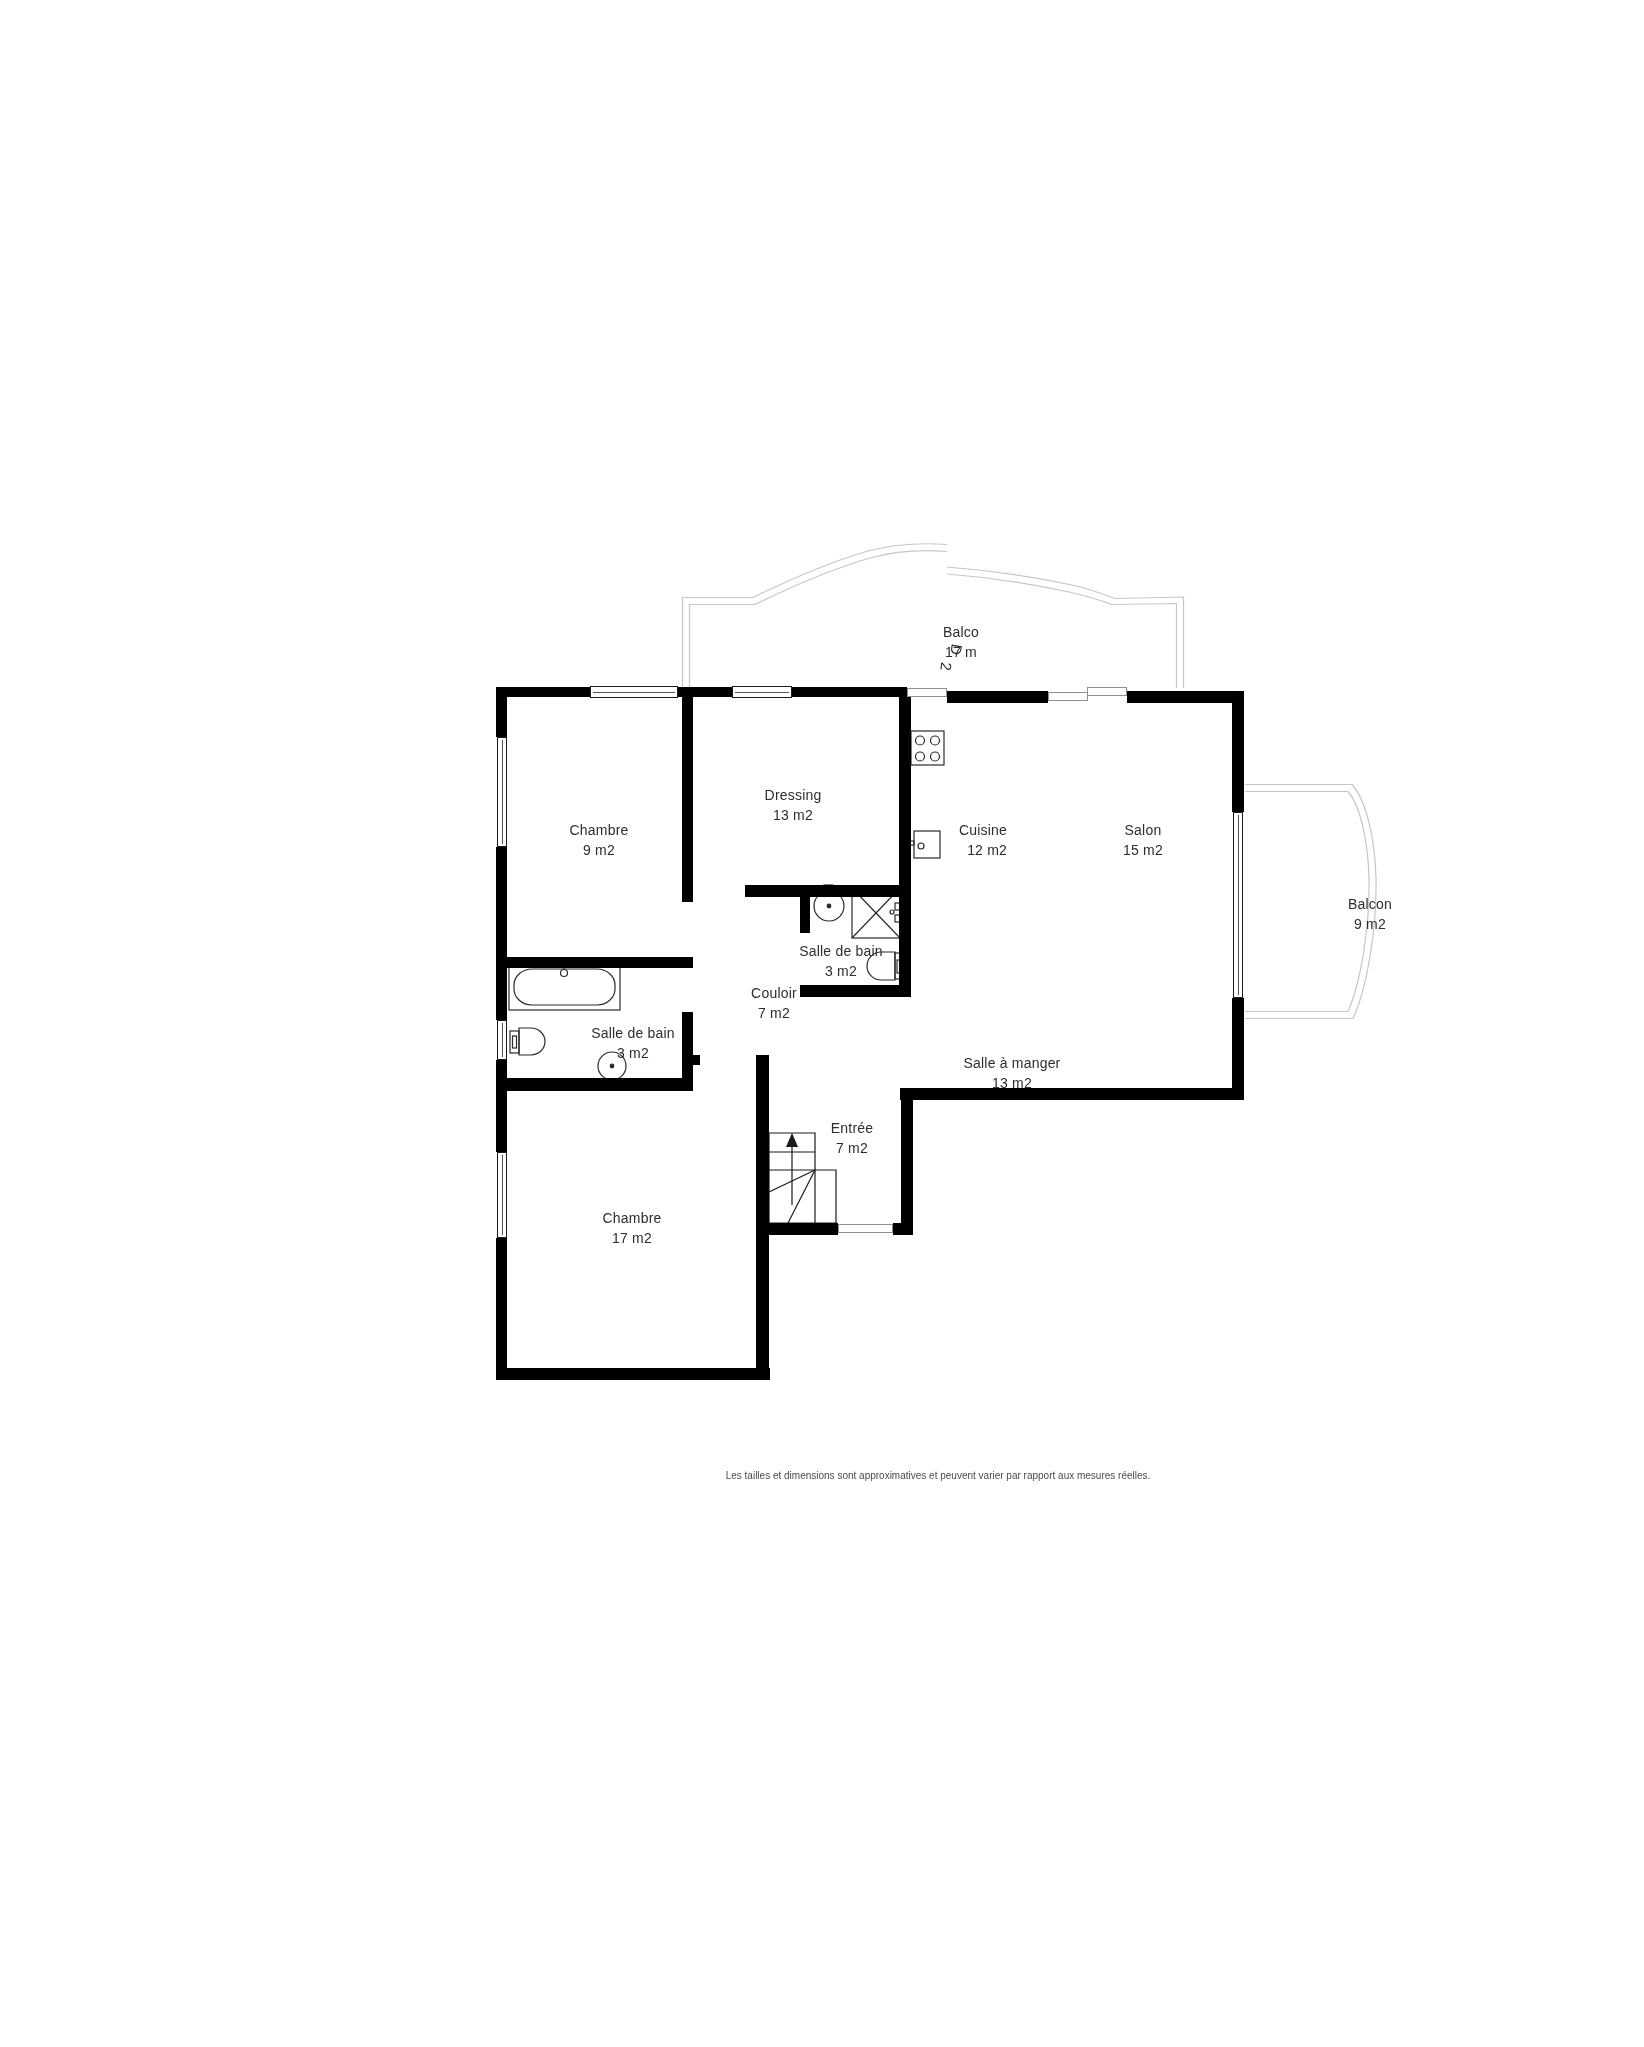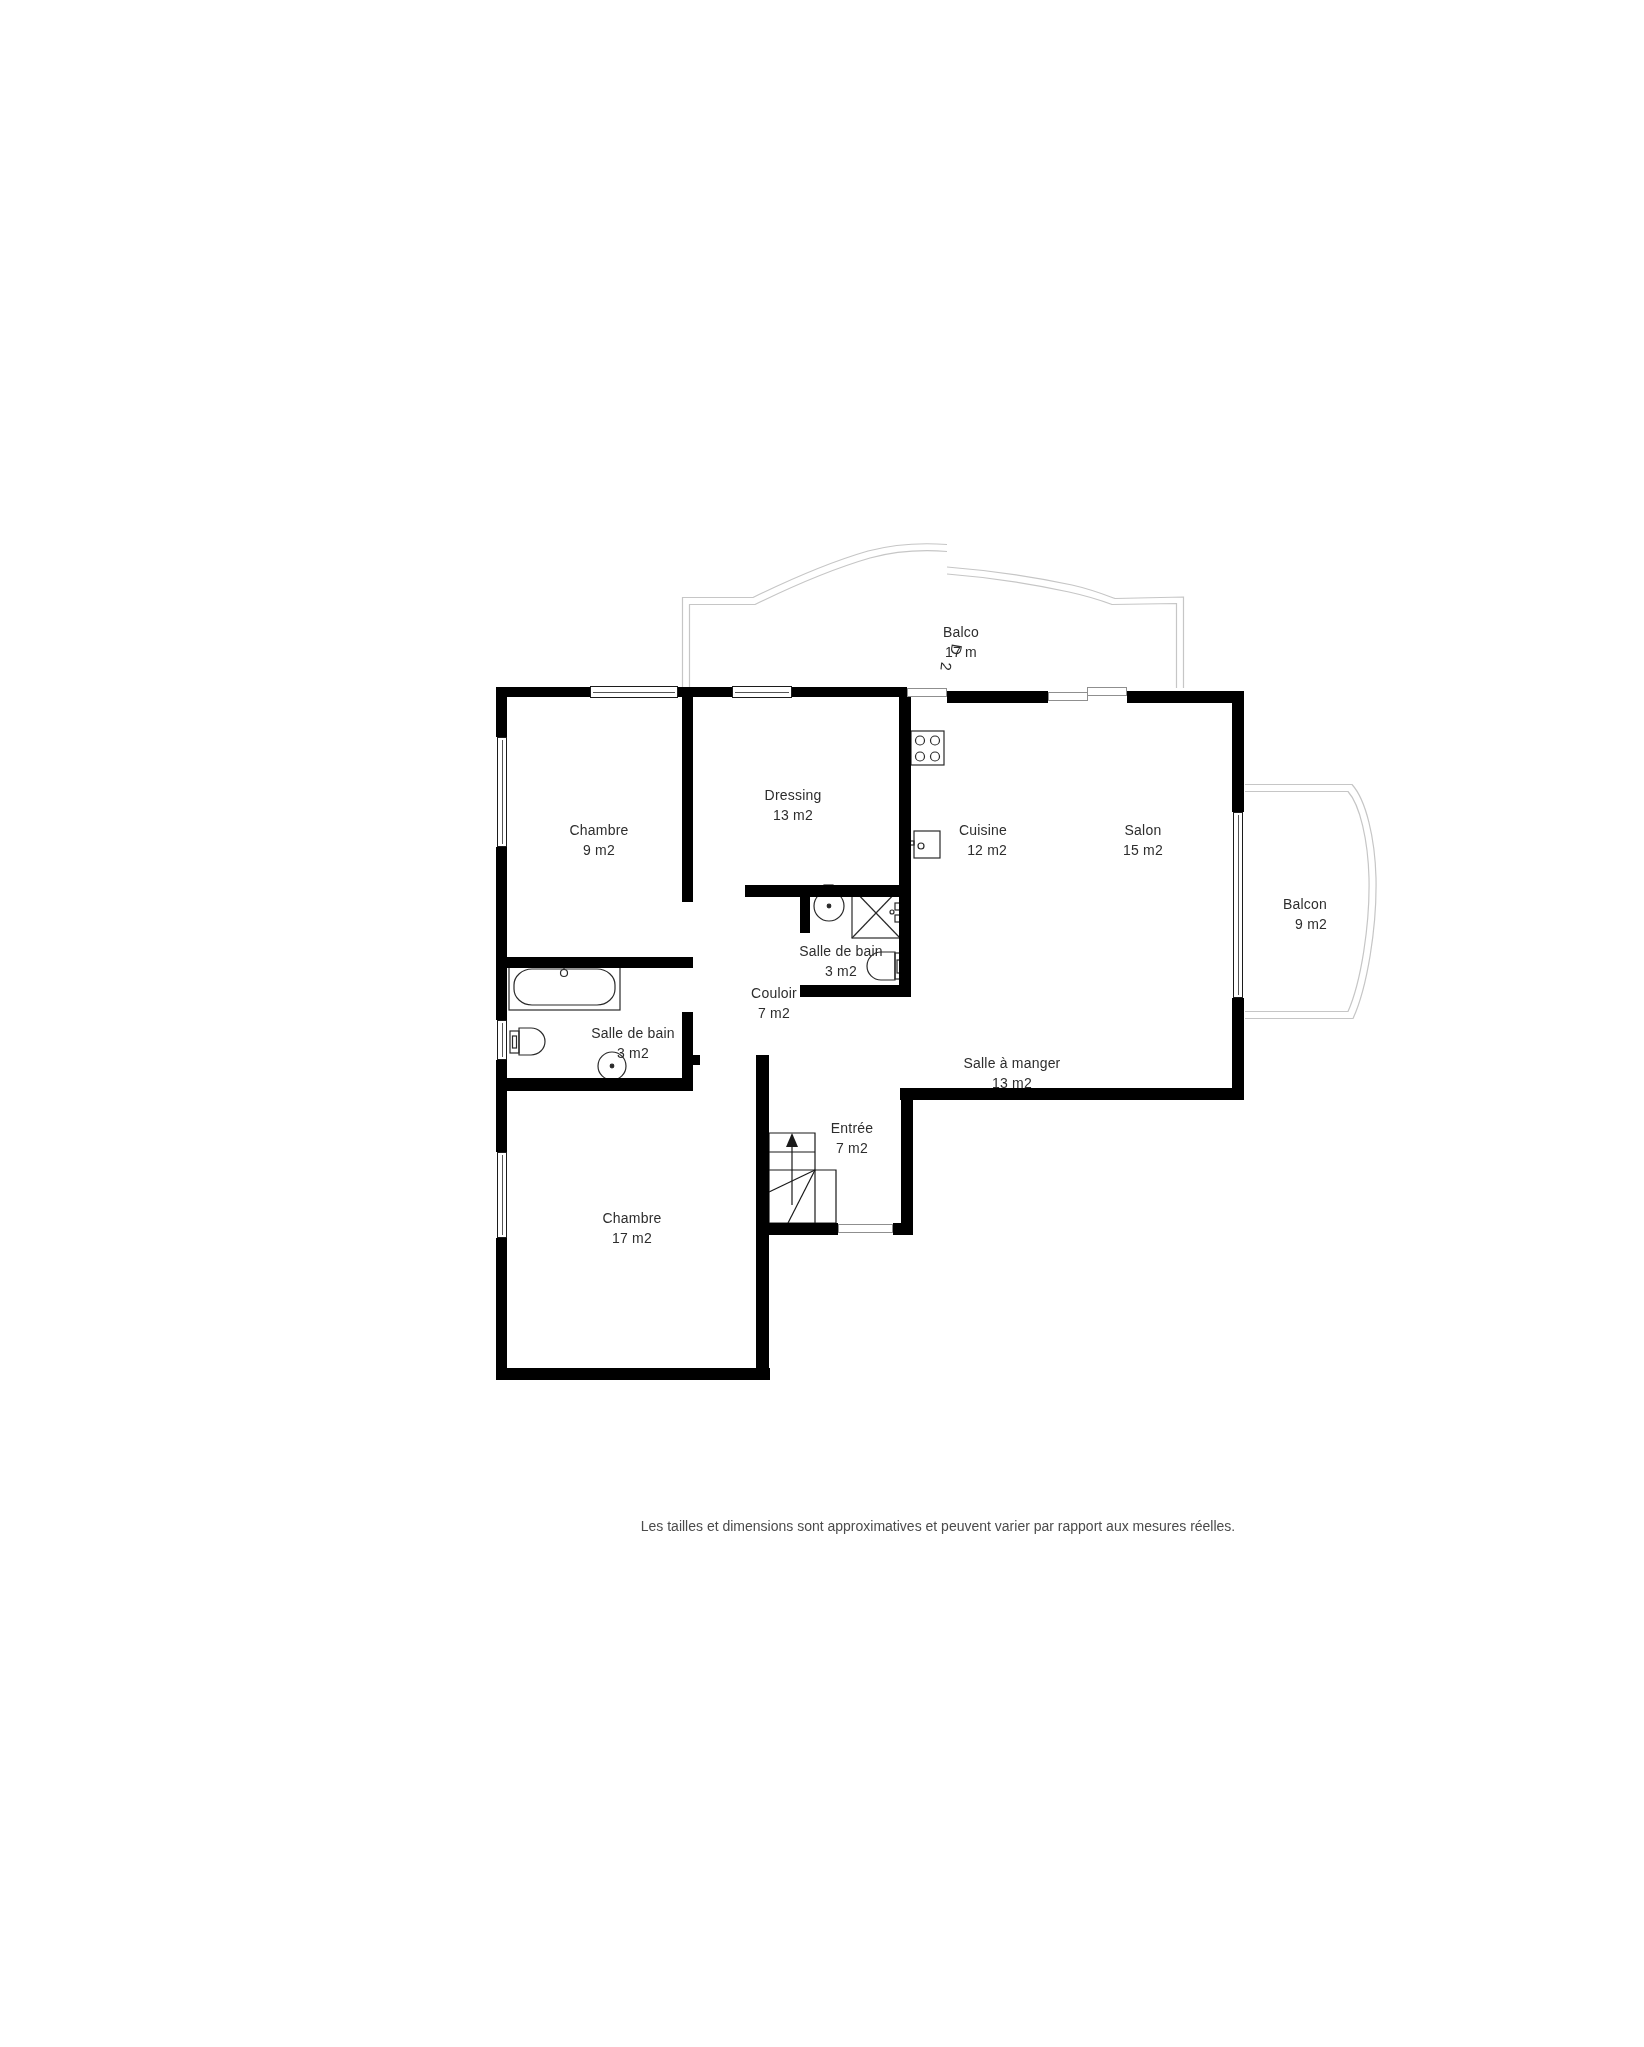--- a/index.html
+++ b/index.html
@@ -15,21 +15,21 @@
   .doorleaf{position:absolute;background:#fff;border:1px solid #8f8f8f;box-sizing:border-box;}
   .plansvg{position:absolute;left:0;top:0;}
   .room-label{
     position:absolute;transform:translateX(-50%);text-align:center;
     color:#2d2d2d;font-size:14px;line-height:20px;white-space:nowrap;letter-spacing:.2px;
   }
   .glitch{position:absolute;color:#2d2d2d;font-size:15px;font-weight:500;}
   .glitch-d{transform:rotate(100deg);}
   .glitch-2{transform:rotate(96deg);}
   .footer-note{
-    position:absolute;transform:translateX(-50%);color:#4b4b4b;font-size:14px;white-space:nowrap;margin-top:48px;
+    position:absolute;transform:translateX(-50%);color:#4b4b4b;font-size:10px;white-space:nowrap;
   }
 </style>
 </head>
 <body>
 
 <div id="canvas">
 
   <svg class="plansvg" width="1644" height="2047" viewBox="0 0 1644 2047">
 
     <g stroke="#c6c6c6" stroke-width="1.2" fill="none">
@@ -185,21 +185,21 @@
   <div class="room-label" style="left:983px;top:820px;text-align:right;">
     <div>Cuisine</div>
     <div>12 m2</div>
   </div>
 
   <div class="room-label" style="left:1143px;top:820px;">
     <div>Salon</div>
     <div>15 m2</div>
   </div>
 
-  <div class="room-label" style="left:1305px;top:894px;text-align:right;">
+  <div class="room-label" style="left:1370px;top:894px;">
     <div>Balcon</div>
     <div>9 m2</div>
   </div>
 
   <div class="room-label" style="left:841px;top:941px;">
     <div>Salle de bain</div>
     <div>3 m2</div>
   </div>
 
   <div class="room-label" style="left:774px;top:983px;">

